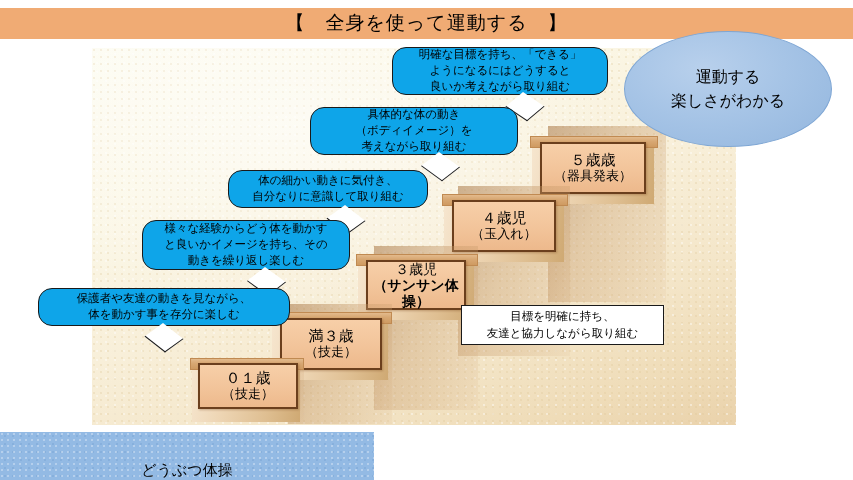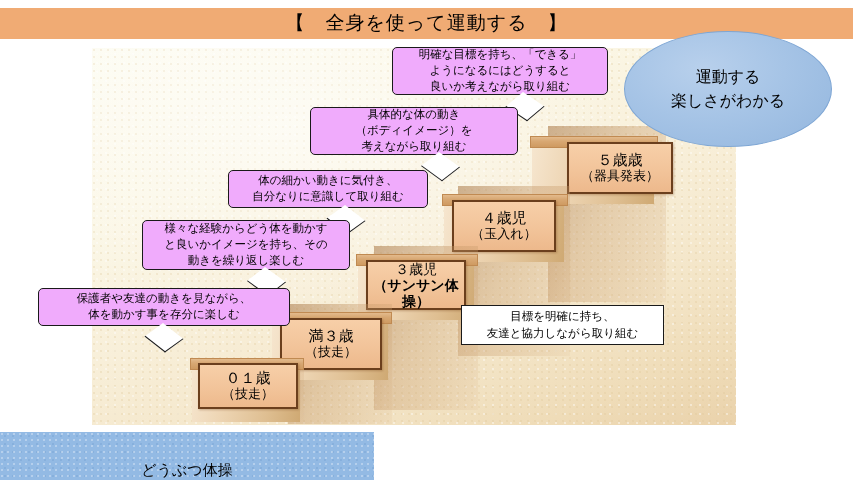--- a/index.html
+++ b/index.html
@@ -87,23 +87,23 @@
     box-shadow: 1px 1px 2px rgba(120,70,30,.35);
   }
   .plate .pri { font-size: 15px; }
   .plate .sec { font-size: 13px; }
   .plate.small .pri { font-size: 14px; }
   .plate.small .sec { font-size: 14px; font-weight: bold; }
 
   
   .bubble {
     position: absolute;
-    background: #f0abfc;
+    background: #0ea5e9;
     border: 1.4px solid #1a1a1a;
-    border-radius: 5px;
+    border-radius: 14px;
     color: #000;
     font-size: 11.5px;
     line-height: 1.38;
     text-align: center;
     display: flex; align-items: center; justify-content: center;
     padding: 1px 6px;
     white-space: pre-line;
     z-index: 6;
   }
 
@@ -187,21 +187,21 @@
 </div>
 
 <div id="stage">
   <div id="stage-grain"></div>
   <div id="stage-vignette"></div>
 
   <div class="step">
     <div class="shadowface" style="left:456px; top:78px; width:118px; height:176px;"></div>
     <div class="riser" style="left:440px; top:94px; width:122px; height:62px;"></div>
     <div class="tread" style="left:438px; top:88px; width:128px; height:12px;"></div>
-    <div class="plate" style="left:448px; top:94px; width:106px; height:52px;margin-left:27px;">
+    <div class="plate" style="left:448px; top:94px; width:106px; height:52px;">
       <span class="pri">５歳歳</span>
       <span class="sec">（器具発表）</span>
     </div>
   </div>
 
   <div class="step">
     <div class="shadowface" style="left:366px; top:138px; width:112px; height:170px;"></div>
     <div class="riser" style="left:352px; top:152px; width:120px; height:62px;"></div>
     <div class="tread" style="left:350px; top:146px; width:126px; height:12px;"></div>
     <div class="plate" style="left:360px; top:152px; width:104px; height:52px;">

